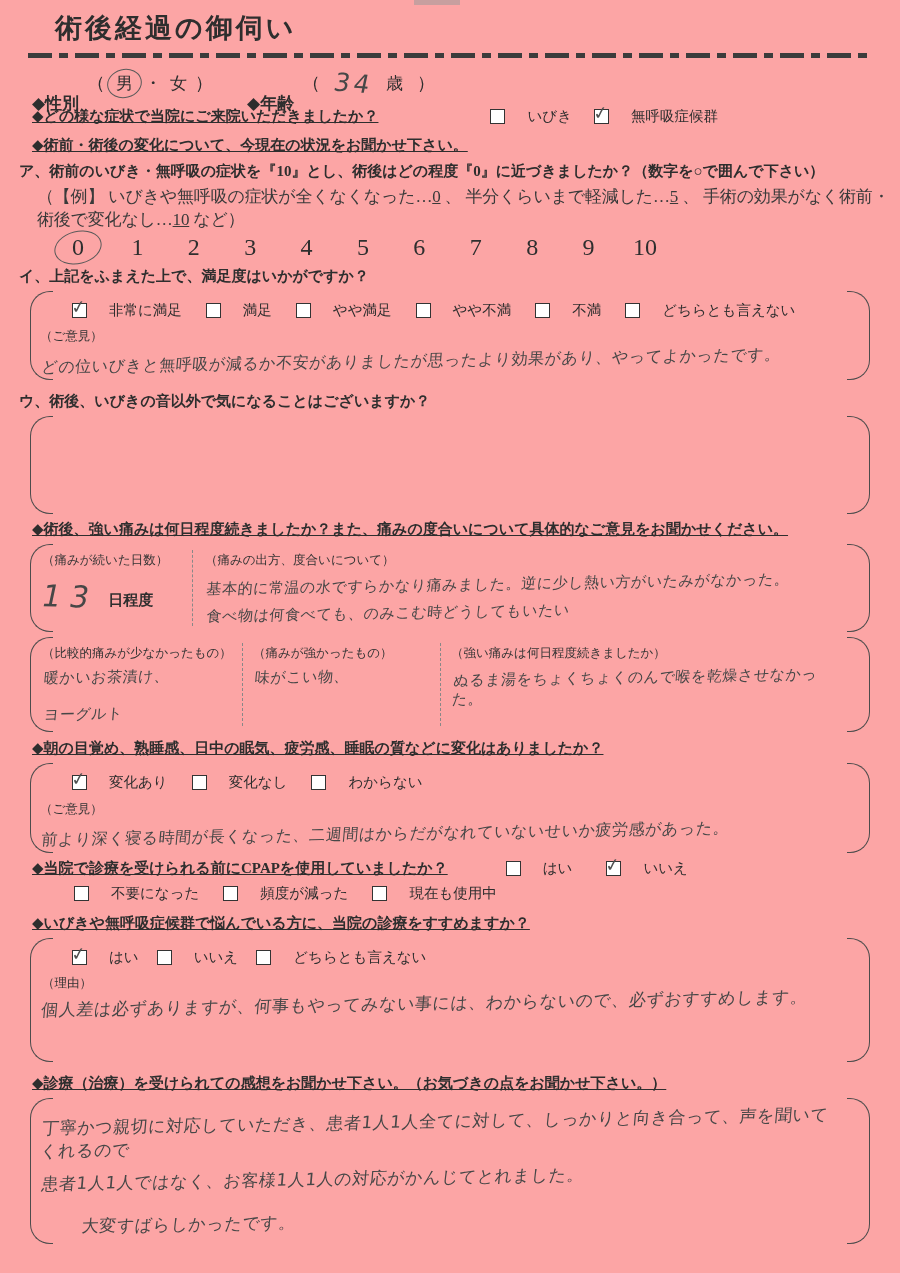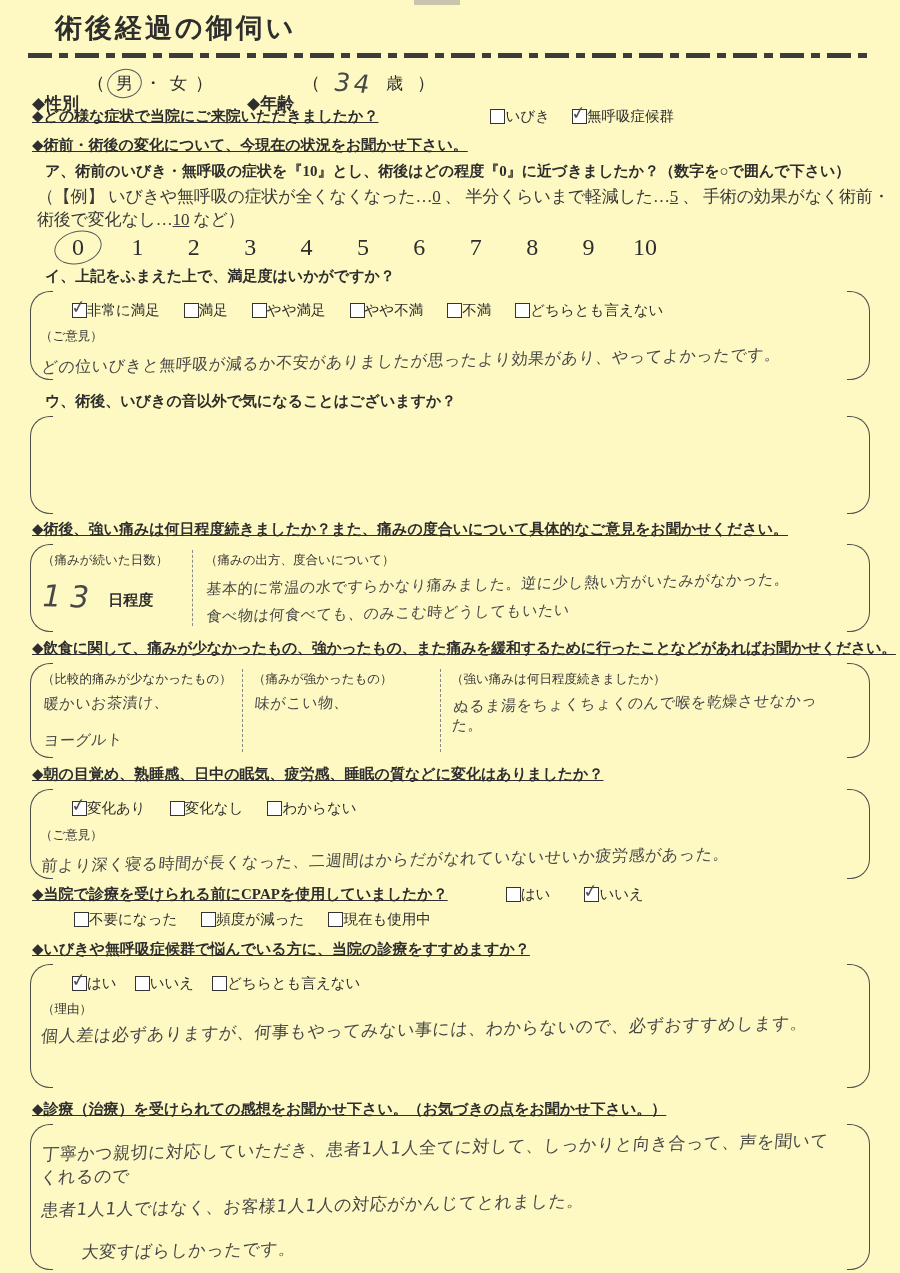--- a/index.html
+++ b/index.html
@@ -1,42 +1,42 @@
 <!DOCTYPE html>
 <html><head>
 <meta charset="utf-8">
 <style>
   html,body{margin:0;padding:0;background:#f2f2f2;}
   .page{
-    width:900px;height:1273px;background:#fef9c3;position:relative;overflow:hidden;
+    width:900px;height:1273px;background:#fca5a5;position:relative;overflow:hidden;
     font-family:"Liberation Serif","DejaVu Serif",serif;color:#2e2e2e;
     margin:0 auto;
   }
   .scan-smudge{position:absolute;top:0;left:414px;width:46px;height:5px;background:#9a9a9a;opacity:.55;}
   .doc-title{font-size:27px;font-weight:700;letter-spacing:3px;margin:10px 0 0 55px;}
   .title-rule{
     margin:7px 28px 0 28px;height:5px;
     background:repeating-linear-gradient(90deg,#3c3c3c 0 24px,transparent 24px 31px,#3c3c3c 31px 40px,transparent 40px 47px);
   }
   .row{margin-left:32px;}
   .profile-row{margin-top:9px;font-size:17px;display:flex;align-items:center;height:32px;}
   .profile-row .lbl{font-weight:600;margin-top:40px;}
   .paren{font-size:18px;margin:0 8px;}
   .hw{font-family:"DejaVu Sans","Liberation Sans",sans-serif;color:#474747;display:inline-block;transform:skewX(-6deg) rotate(-1deg);letter-spacing:.5px;}
   .circled{position:relative;display:inline-block;padding:0 3px;}
   .circled::after{content:"";position:absolute;inset:-3px -6px;border:1.7px solid #5a5a5a;border-radius:50%;transform:rotate(-14deg);}
   .age-val{font-size:25px;transform:skewX(-8deg) rotate(4deg);letter-spacing:4px;margin:0 6px;}
   .q-row{margin-top:8px;display:flex;align-items:center;font-size:15px;}
   .heading{font-weight:600;font-size:15px;text-decoration:underline;}
-  .sub-heading{font-weight:600;font-size:15px;margin-left:45px;margin-top:7px;}
+  .sub-heading{font-weight:600;font-size:15px;margin-left:19px;margin-top:7px;}
   .example-line{margin-left:37px;margin-top:4px;font-size:17px;letter-spacing:-.2px;color:#3a3a3a;}
   .u{text-decoration:underline;}
   .scale-row{display:flex;justify-content:space-between;width:600px;margin:3px 0 0 60px;font-size:24px;}
   .scale-row span{width:30px;text-align:center;}
-  .opt{display:inline-flex;align-items:flex-end;gap:0;font-size:14.5px;white-space:nowrap;}
+  .opt{display:inline-flex;align-items:flex-end;gap:22px;font-size:14.5px;white-space:nowrap;}
   .cb{position:relative;width:13px;height:13px;border:1.6px solid #333;display:inline-block;flex:none;margin-bottom:2px;background:#fff;}
   .cb.checked::after{
     content:"✓";position:absolute;left:-2px;top:-8px;font-size:18px;color:#4f4f4f;
     font-family:"DejaVu Sans",sans-serif;transform:rotate(-8deg);font-weight:400;
   }
   .abox{position:relative;margin:5px 30px 0 30px;padding:6px 36px 6px 10px;}
   .abox::before{content:"";position:absolute;top:0;bottom:0;left:0;width:22px;
     border:1.6px solid #4c4c4c;border-right:none;border-radius:20px 0 0 20px;}
   .abox::after{content:"";position:absolute;top:0;bottom:0;right:0;width:22px;
     border:1.6px solid #4c4c4c;border-left:none;border-radius:0 20px 20px 0;}
@@ -160,21 +160,20 @@
         </div>
       </div>
       <div class="pain-right">
         <div class="small-lbl">（痛みの出方、度合いについて）</div>
         <div class="hw-line hw-sm"><span class="hw">基本的に常温の水ですらかなり痛みました。逆に少し熱い方がいたみがなかった。</span></div>
         <div class="hw-line hw-sm" style="margin-top:10px"><span class="hw">食べ物は何食べても、のみこむ時どうしてもいたい</span></div>
       </div>
     </div>
   </div>
 
-  <div class="row heading" style="margin-top:7px;letter-spacing:-.3px">◆飲食に関して、痛みが少なかったもの、強かったもの、また痛みを緩和するために行ったことなどがあればお聞かせください。</div>
   <div class="abox">
     <div class="eat-grid">
       <div class="eat-col">
         <div class="small-lbl">（比較的痛みが少なかったもの）</div>
         <div class="hw-line hw-sm"><span class="hw">暖かいお茶漬け、</span></div>
         <div class="hw-line hw-sm" style="margin-top:18px"><span class="hw">ヨーグルト</span></div>
       </div>
       <div class="eat-col">
         <div class="small-lbl">（痛みが強かったもの）</div>
         <div class="hw-line hw-sm"><span class="hw">味がこい物、</span></div>

